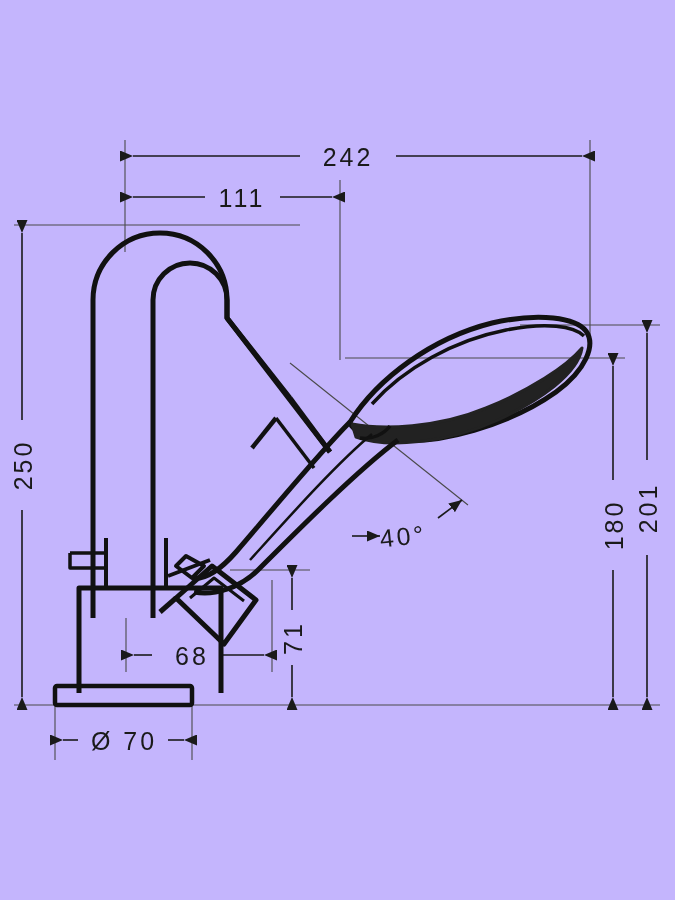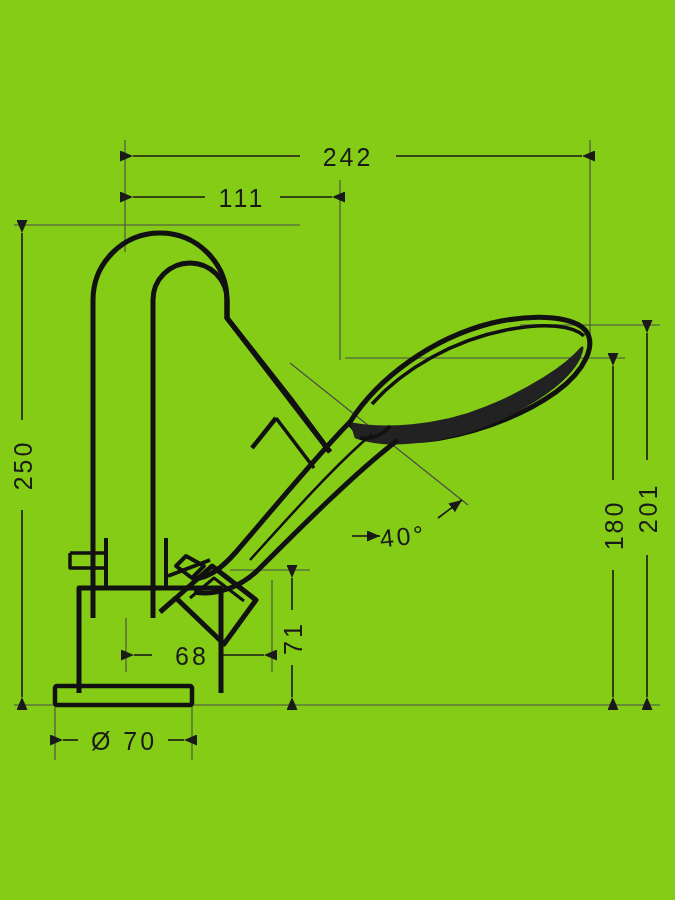--- a/index.html
+++ b/index.html
@@ -4,21 +4,21 @@
 <style>
   html, body {
     margin: 0;
     padding: 0;
     background: #ffffff;
   }
   #sheet {
     position: relative;
     width: 675px;
     height: 900px;
-    background: #84cc16;
+    background: #c4b5fd;
     font-family: "Liberation Sans", sans-serif;
     overflow: hidden;
     text-align: center;
   }
   #drawing-svg {
     position: absolute;
     left: 0;
     top: 0;
     width: 675px;
     height: 900px;

